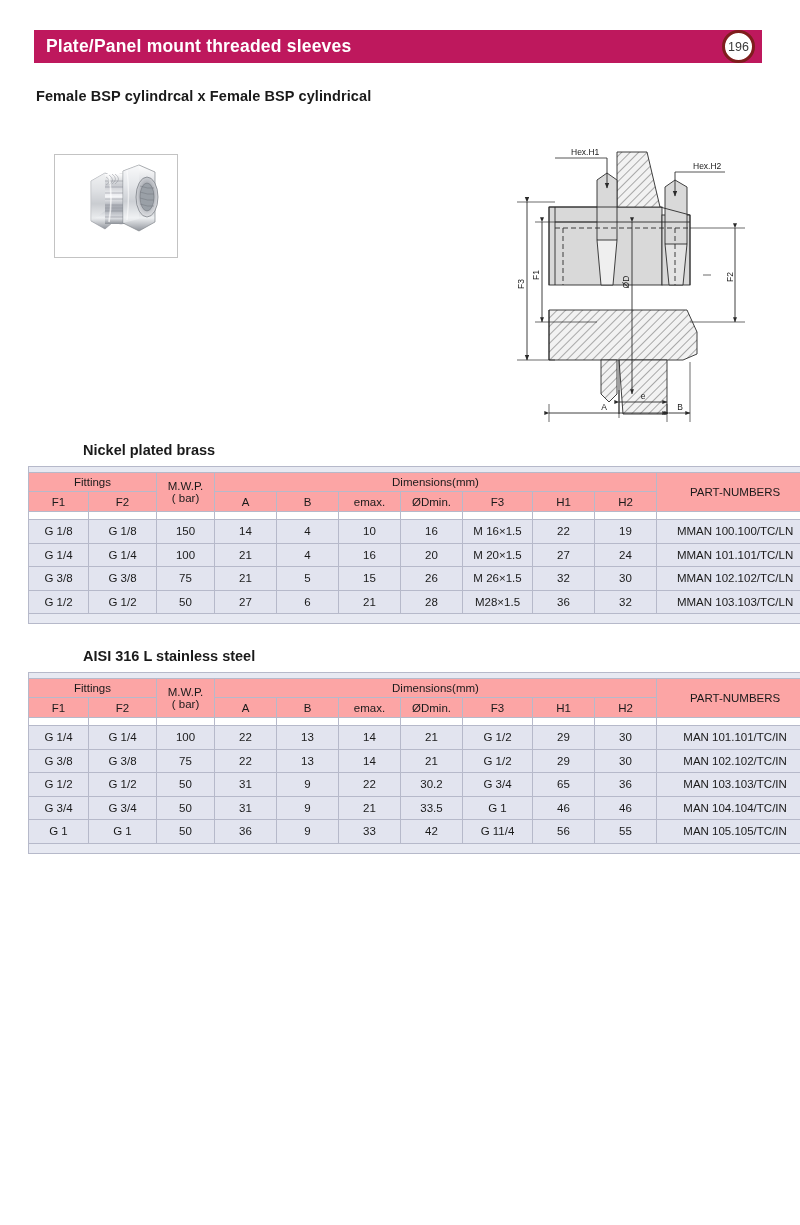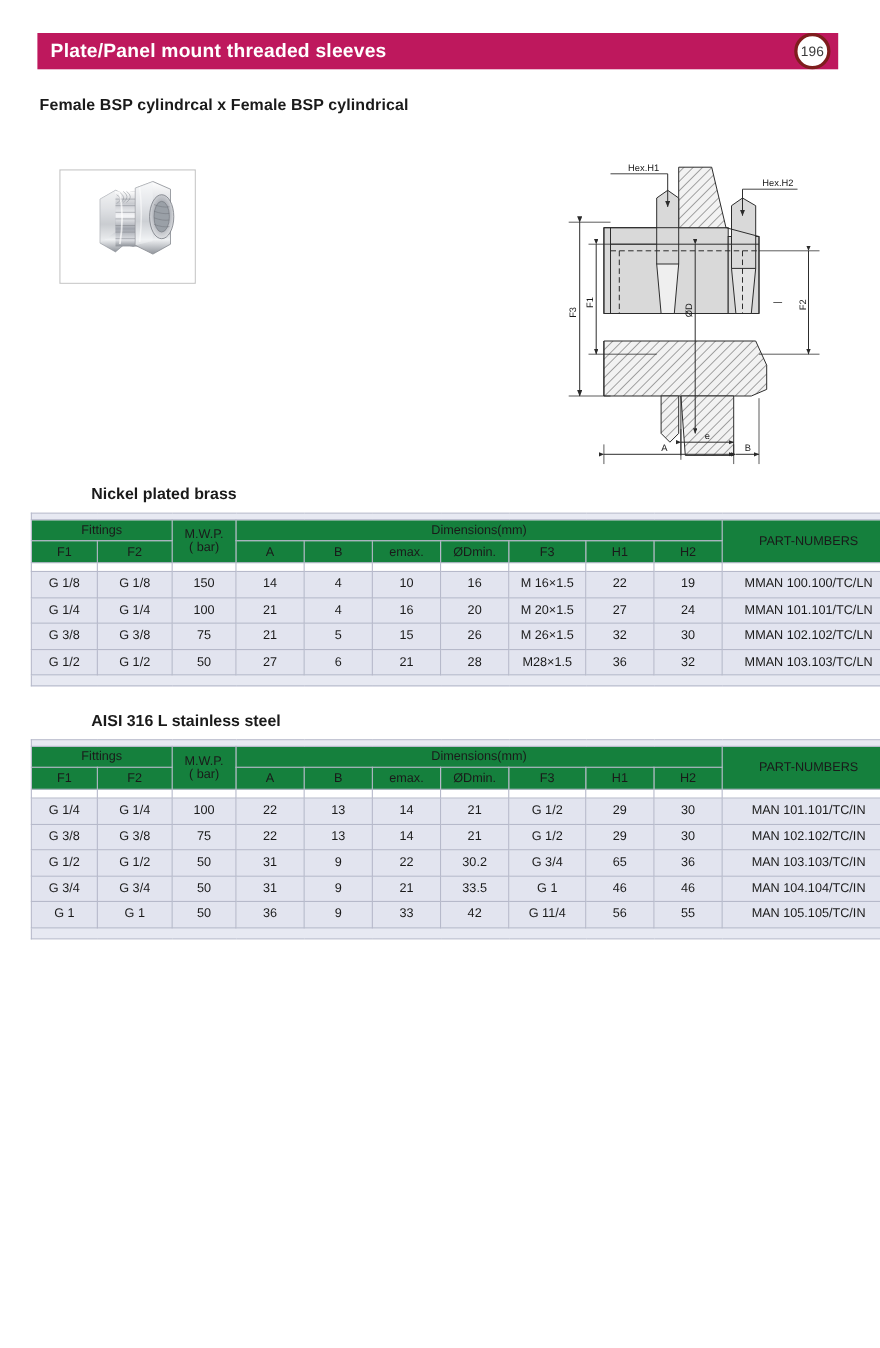--- a/index.html
+++ b/index.html
@@ -122,21 +122,21 @@
   }
   .cap-strip td {
     background: #e7e9f2;
     height: 5px;
     border-left-color: #e7e9f2;
     border-right-color: #e7e9f2;
     border-top-color: #b6b9ca;
     border-bottom-color: #b6b9ca;
   }
   thead th {
-    background: #15803d;
+    background: #fca5a5;
     font-size: 11.5px;
     height: 19px;
   }
   thead th.grouphead { height: 18px; }
   .spacer-row td {
     background: #ffffff;
     height: 7px;
   }
   tbody td {
     background: #e2e4ef;

